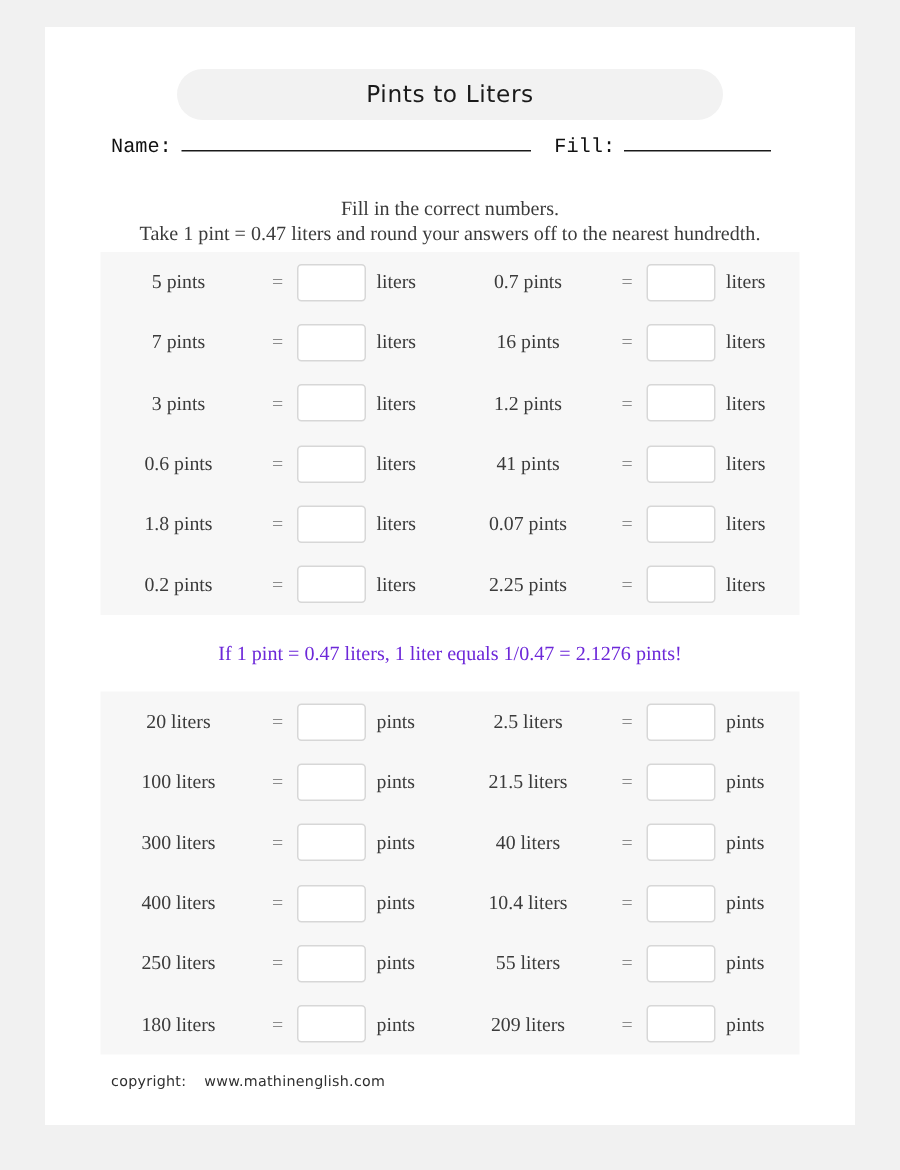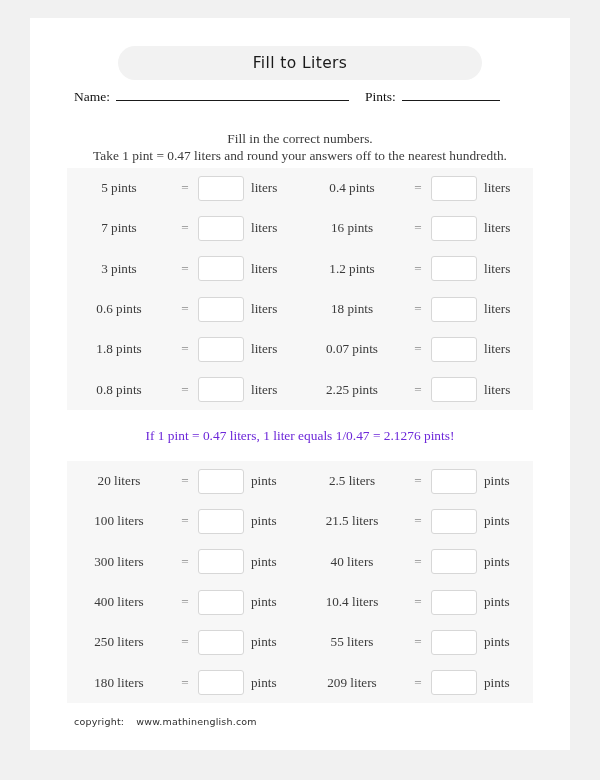--- a/index.html
+++ b/index.html
@@ -46,21 +46,21 @@
   .nameline {
     position: absolute;
     left: 44px;
     top: 68px;
     width: 452px;
     height: 24px;
     display: flex;
     align-items: baseline;
   }
   .nc-label {
-    font-family: Liberation Serif, serif;
+    font-family: Liberation Mono, monospace;
     font-size: 13.5px;
     color: #111;
     white-space: nowrap;
   }
   .nc-rule {
     border-bottom: 1.6px solid #1a1a1a;
     height: 14px;
     margin-left: 6px;
   }
   .rule-name { width: 233px; }
@@ -164,46 +164,46 @@
   }
   .footer .cr { letter-spacing: 0.2px; }
   .footer .site { margin-left: 12px; letter-spacing: 0.2px; }
 </style>
 </head>
 <body>
 
 <div class="page">
 
   <div class="title-pill">
-    <span class="title-text">Fill to Liters</span>
+    <span class="title-text">Pints to Liters</span>
   </div>
 
   <div class="nameline">
     <span class="nc-label">Name:</span>
     <span class="nc-rule rule-name"></span>
     <span class="nc-gap"></span>
-    <span class="nc-label">Pints:</span>
+    <span class="nc-label">Fill:</span>
     <span class="nc-rule rule-class"></span>
   </div>
 
   <div class="instructions">
     <div>Fill in the correct numbers.</div>
     <div>Take 1 pint = 0.47 liters and round your answers off to the nearest hundredth.</div>
   </div>
 
   <div class="panel" id="panel-pints-to-liters">
     <div class="panel-grid">
         <div class="problem">
           <span class="lhs">5 pints</span>
           <span class="eq">=</span>
           <input type="text" class="answer-box" placeholder="" style="">
           <span class="unit">liters</span>
         </div>
         <div class="problem">
-          <span class="lhs">0.4 pints</span>
+          <span class="lhs">0.7 pints</span>
           <span class="eq">=</span>
           <input type="text" class="answer-box" placeholder="" style="">
           <span class="unit">liters</span>
         </div>
         <div class="problem">
           <span class="lhs">7 pints</span>
           <span class="eq">=</span>
           <input type="text" class="answer-box" placeholder="" style="">
           <span class="unit">liters</span>
         </div>
@@ -225,39 +225,39 @@
           <input type="text" class="answer-box" placeholder="" style="">
           <span class="unit">liters</span>
         </div>
         <div class="problem">
           <span class="lhs">0.6 pints</span>
           <span class="eq">=</span>
           <input type="text" class="answer-box" placeholder="" style="">
           <span class="unit">liters</span>
         </div>
         <div class="problem">
-          <span class="lhs">18 pints</span>
+          <span class="lhs">41 pints</span>
           <span class="eq">=</span>
           <input type="text" class="answer-box" placeholder="" style="">
           <span class="unit">liters</span>
         </div>
         <div class="problem">
           <span class="lhs">1.8 pints</span>
           <span class="eq">=</span>
           <input type="text" class="answer-box" placeholder="" style="">
           <span class="unit">liters</span>
         </div>
         <div class="problem">
           <span class="lhs">0.07 pints</span>
           <span class="eq">=</span>
           <input type="text" class="answer-box" placeholder="" style="">
           <span class="unit">liters</span>
         </div>
         <div class="problem">
-          <span class="lhs">0.8 pints</span>
+          <span class="lhs">0.2 pints</span>
           <span class="eq">=</span>
           <input type="text" class="answer-box" placeholder="" style="">
           <span class="unit">liters</span>
         </div>
         <div class="problem">
           <span class="lhs">2.25 pints</span>
           <span class="eq">=</span>
           <input type="text" class="answer-box" placeholder="" style="">
           <span class="unit">liters</span>
         </div>

